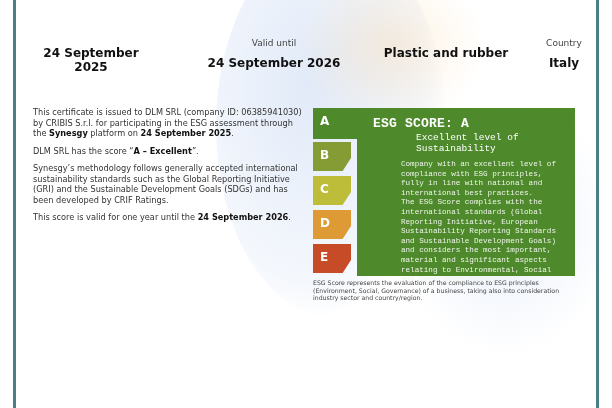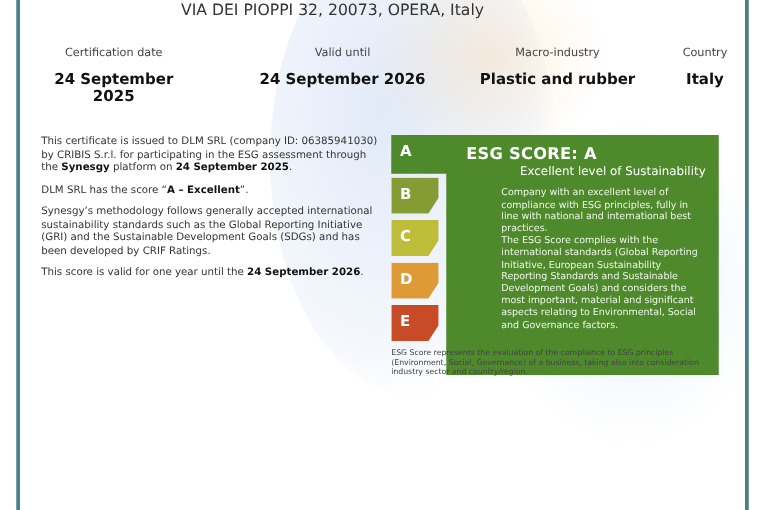--- a/index.html
+++ b/index.html
@@ -27,48 +27,45 @@
   .desc p { margin:0 0 7px 0; }
   .desc b { color:#111; }
   .scale { position:absolute; left:297px; top:112px; width:47px; }
   .grade { position:relative; height:29px; margin-bottom:5px; }
   .grade .lbl { position:absolute; left:7px; top:6px; color:#fff; font-weight:bold; font-size:12px; }
   .grade.a { background:#4e8a2c; width:47px; height:31px; margin-bottom:3px; }
   .grade.b { background:#859b34; width:38px; clip-path:polygon(0 0,100% 0,100% 55%,78% 100%,0 100%); }
   .grade.c { background:#bdbd3a; width:38px; clip-path:polygon(0 0,100% 0,100% 55%,78% 100%,0 100%); }
   .grade.d { background:#dd9a35; width:38px; clip-path:polygon(0 0,100% 0,100% 55%,78% 100%,0 100%); }
   .grade.e { background:#c84b27; width:38px; clip-path:polygon(0 0,100% 0,100% 55%,78% 100%,0 100%); }
-  .scorebox { position:absolute; left:341px; top:112px; width:218px; height:192px; background:#4e8a2c; color:#fff; padding:8px 10px 0 16px; box-sizing:border-box; }
+  .scorebox { position:absolute; left:341px; top:112px; width:218px; height:168px; background:#4e8a2c; color:#fff; padding:8px 10px 0 16px; box-sizing:border-box;font-family:Liberation Mono, monospace; }
   .score-title { font-size:13px; font-weight:bold; letter-spacing:0.2px; }
   .score-sub { font-size:9.5px; margin-top:1px;padding-left:43px; }
   .score-text { font-size:7.6px; line-height:9.6px; margin-top:6px; color:#eef5e8;margin-left:28px; }
   .score-text p { margin:0; }
   .footnote { position:absolute; left:297px; top:283px; width:262px; font-size:6.2px; line-height:7.6px; color:#444; }
 </style>
 </head>
 <body>
 
 <div class="frame">
   <div class="wm wm1"></div>
   <div class="wm wm2"></div>
   <div class="wm wm3"></div>
 
-  <div class="address">VIA DEI PIOPPI 32, 20073, OPERA, Italy</div>
 
   <div class="info-row">
     <div class="info-col col1">
-      <div class="info-label">Certification date</div>
       <div class="info-value">24 September 2025</div>
     </div>
     <div class="info-col col2">
       <div class="info-label">Valid until</div>
       <div class="info-value">24 September 2026</div>
     </div>
     <div class="info-col col3">
-      <div class="info-label">Macro-industry</div>
       <div class="info-value">Plastic and rubber</div>
     </div>
     <div class="info-col col4">
       <div class="info-label">Country</div>
       <div class="info-value">Italy</div>
     </div>
   </div>
 
   <div class="desc">
     <p><span>This certificate is issued to DLM SRL (company ID: 06385941030) by CRIBIS S.r.l. for participating in the ESG assessment through the </span><b>Synesgy</b><span> platform on </span><b>24 September 2025</b><span>.</span></p>

